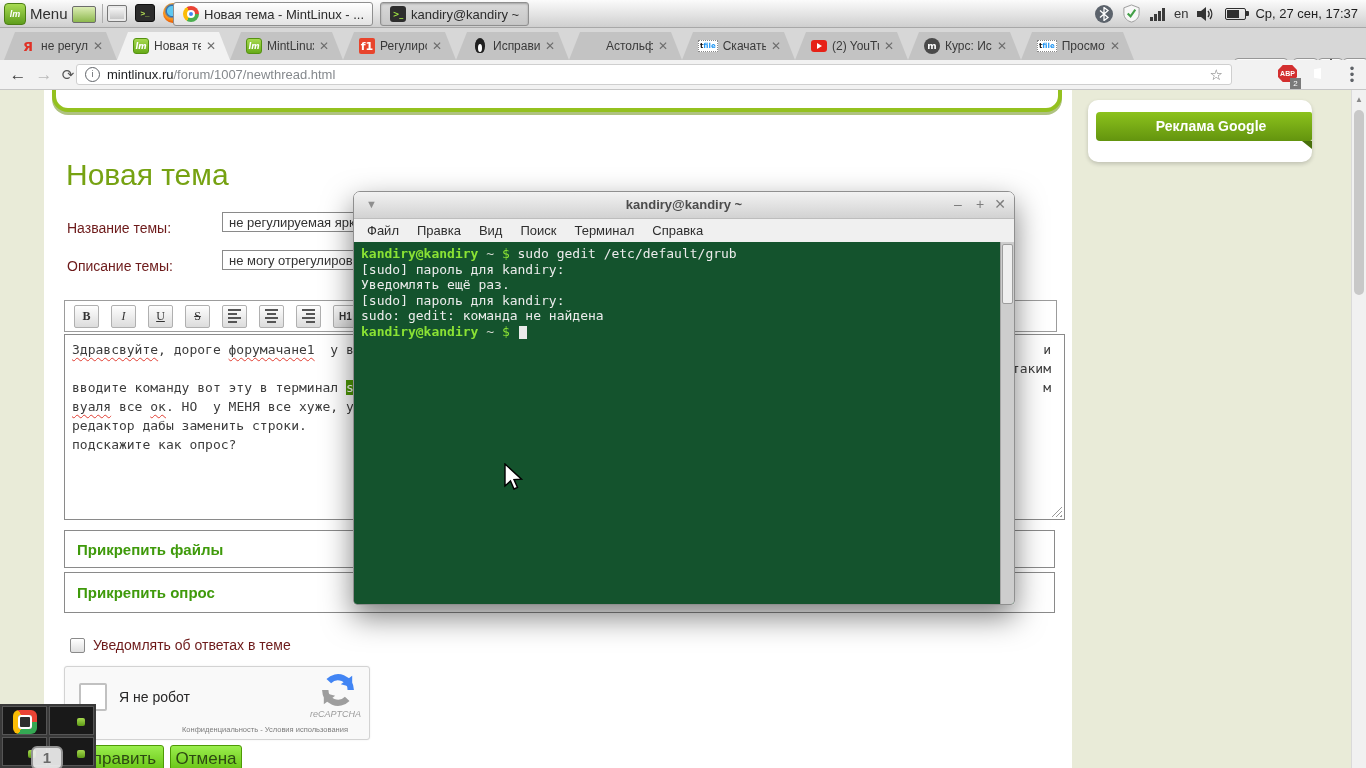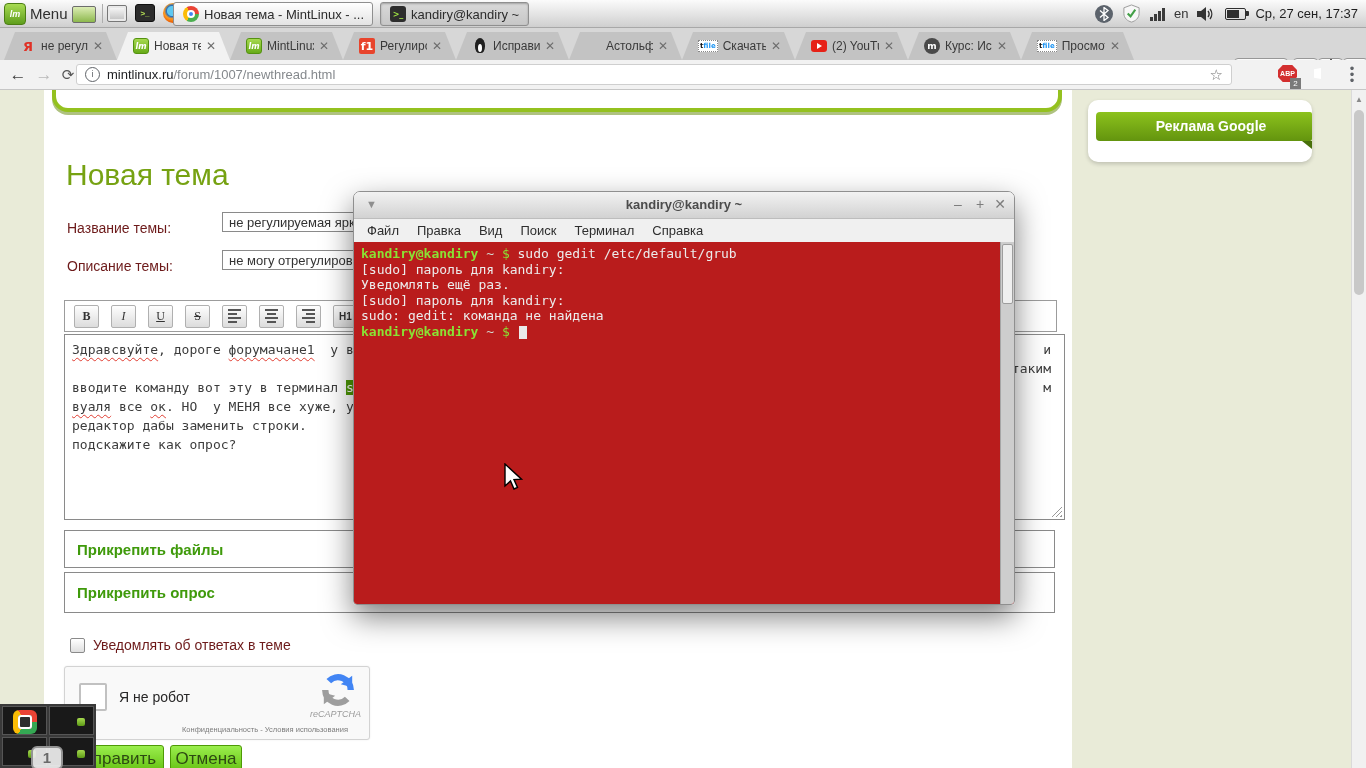--- a/index.html
+++ b/index.html
@@ -173,21 +173,21 @@
             border:1px solid #8f8f8f;border-radius:7px 7px 4px 4px;overflow:hidden;
             box-shadow:0 12px 30px rgba(0,0,0,.5);display:flex;flex-direction:column;}
   .t-titlebar{height:26px;background:linear-gradient(#f2f2f2,#d2d2d2);position:relative;flex:none;
               border-bottom:1px solid #bdbdbd;}
   .t-caret{position:absolute;left:12px;top:6px;color:#8e8e8e;font-size:11px;}
   .t-title{position:absolute;left:0;right:0;top:0;height:26px;line-height:26px;text-align:center;
            font-size:13px;font-weight:bold;color:#4c4c4c;}
   .t-wbtn{position:absolute;top:4px;color:#7d7d7d;font-size:14px;width:16px;text-align:center;}
   .t-menubar{height:23px;background:#f0f0f0;display:flex;align-items:center;gap:18px;padding-left:13px;flex:none;
              font-size:13px;color:#2e2e2e;}
-  .t-body{flex:1;background:#b91c1c;position:relative;padding:4px 18px 0 7px;
+  .t-body{flex:1;background:#14532d;position:relative;padding:4px 18px 0 7px;
           font-family:"DejaVu Sans Mono","Liberation Mono",monospace;font-size:13px;line-height:15.5px;}
   .t-line{white-space:pre;color:#ececec;}
   .t-user{color:#8ae234;font-weight:bold;}
   .t-path{color:#d3d7cf;}
   .t-dollar{color:#8ae234;}
   .t-cursor{display:inline-block;width:8px;height:13px;background:#eaeaea;vertical-align:text-bottom;margin-left:1px;}
   .t-scroll{position:absolute;right:0;top:0;bottom:0;width:13px;background:#cdcdcd;border-left:1px solid #a5a5a5;}
   .t-thumb{position:absolute;left:1px;right:1px;top:2px;height:58px;background:#efefef;border:1px solid #9d9d9d;border-radius:2px;}
 
   

